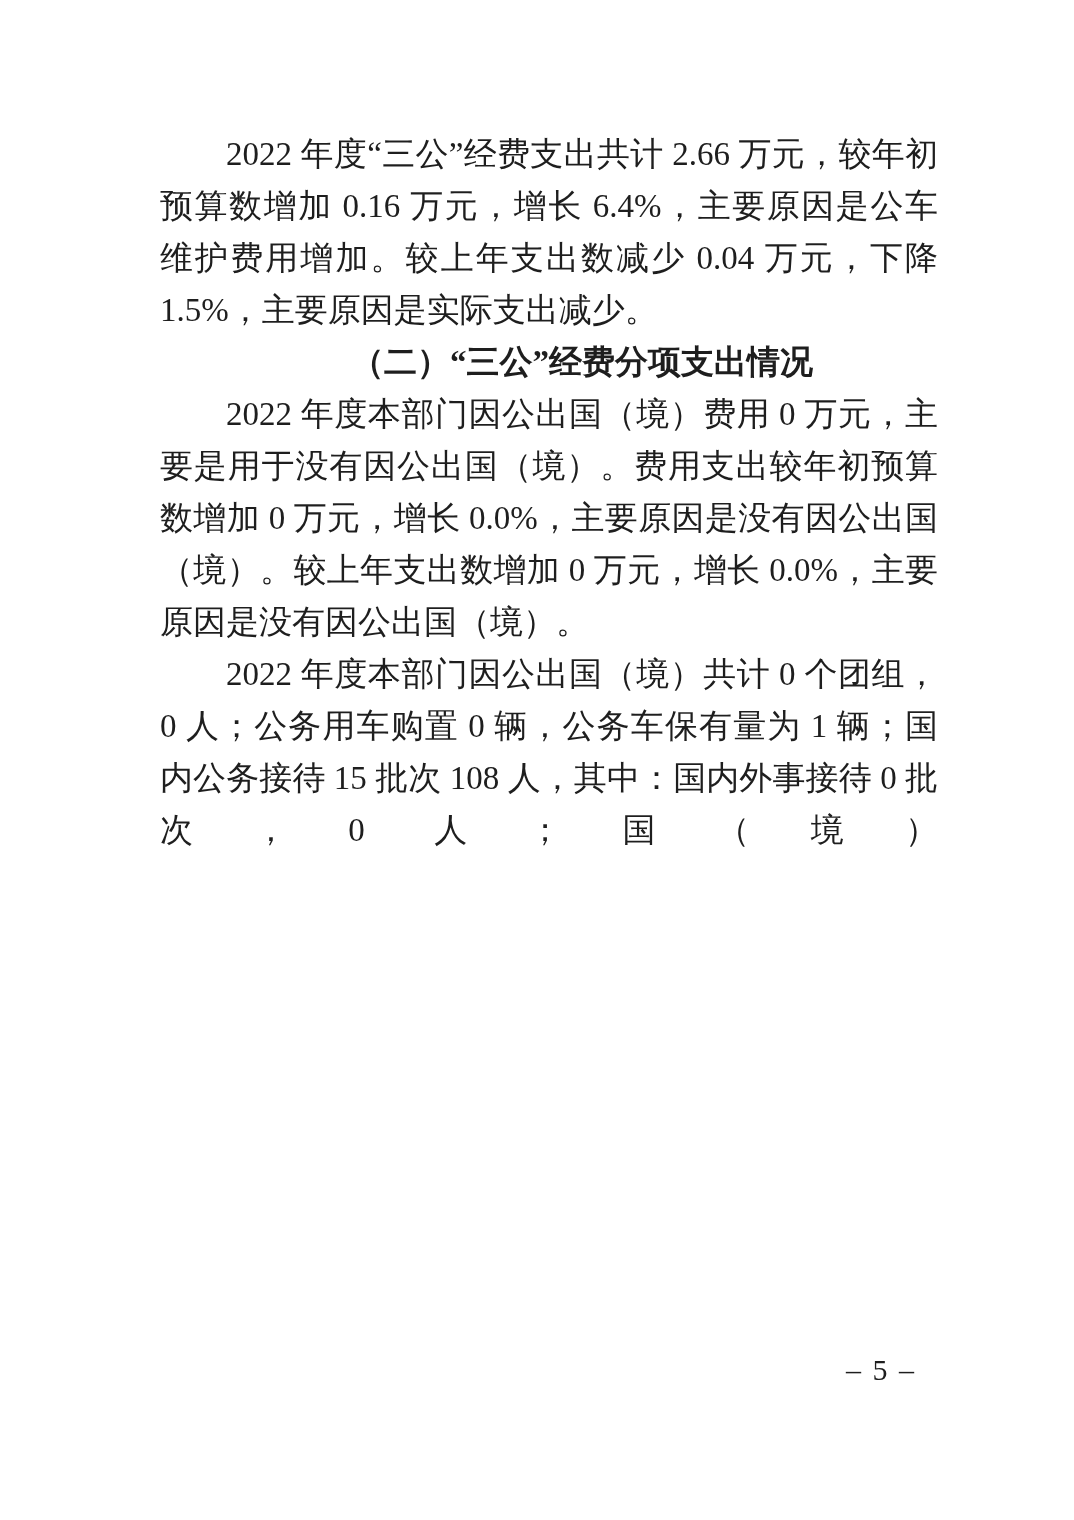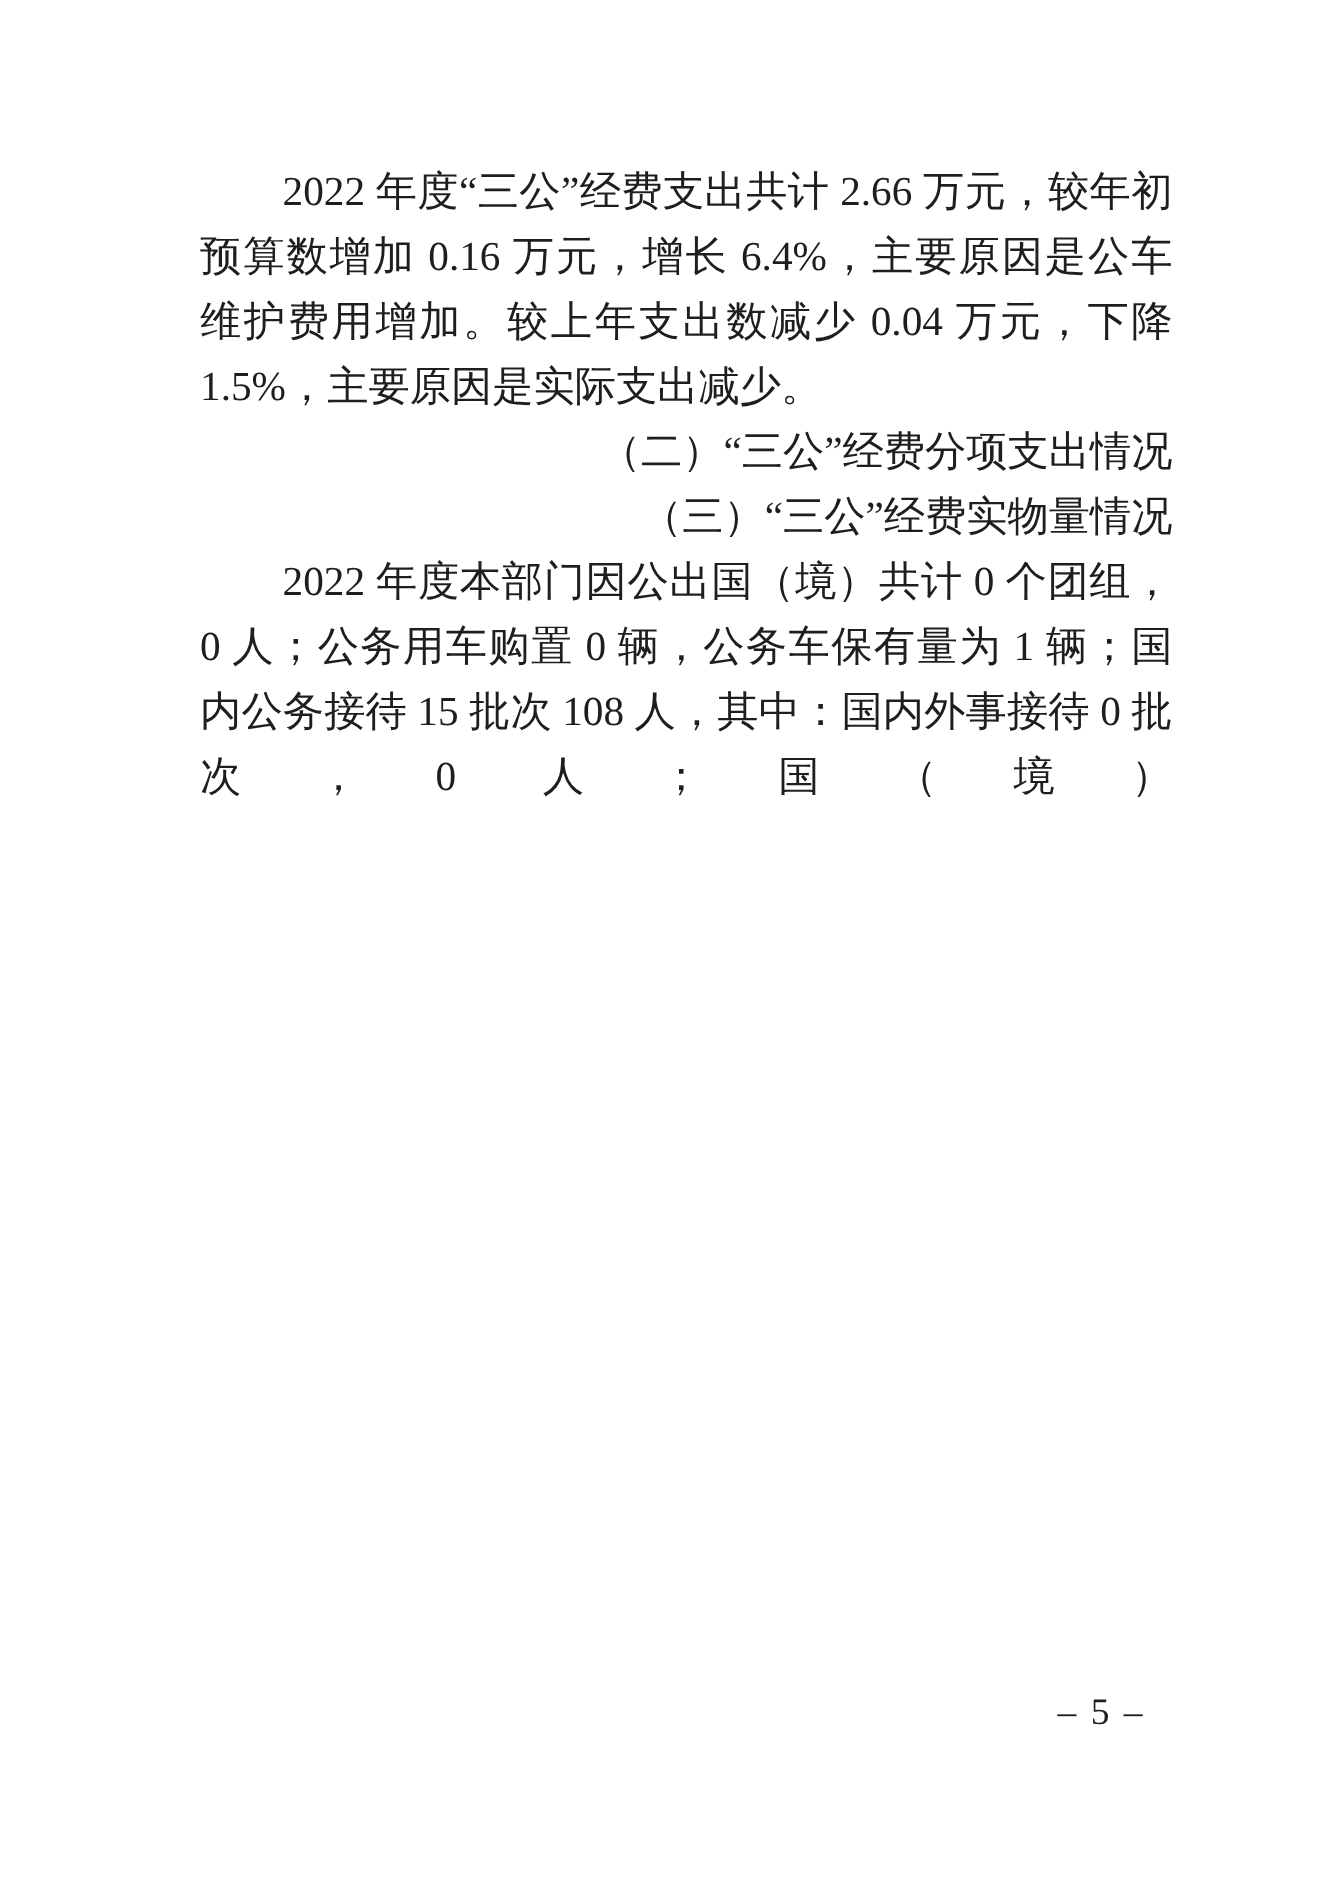--- a/index.html
+++ b/index.html
@@ -31,36 +31,37 @@
     font-weight: normal;
   }
   .para {
     text-align: justify;
     text-justify: inter-ideograph;
   }
   .para.continued {
     text-align-last: justify;
   }
   .heading {
-    text-align: right;
+    text-align: center;
+    font-weight: bold;
   }
   .page-number {
     position: absolute;
     top: 1348px;
     right: 158px;
     font-size: 30px;
     line-height: 44px;
     color: #1e1e1e;
     letter-spacing: 2px;
   }
 </style>
 </head>
 <body>
 
 <div class="page">
   <div class="textblock">
     <p class="para">2022 年度“三公”经费支出共计 2.66 万元，较年初预算数增加 0.16 万元，增长 6.4%，主要原因是公车维护费用增加。较上年支出数减少 0.04 万元，下降 1.5%，主要原因是实际支出减少。</p>
     <h3 class="heading">（二）“三公”经费分项支出情况</h3>
-    <h3 class="heading">（三）“三公”经费实物量情况</h3>
+    <p class="para">2022 年度本部门因公出国（境）费用 0 万元，主要是用于没有因公出国（境）。费用支出较年初预算数增加 0 万元，增长 0.0%，主要原因是没有因公出国（境）。较上年支出数增加 0 万元，增长 0.0%，主要原因是没有因公出国（境）。</p>
     <p class="para continued">2022 年度本部门因公出国（境）共计 0 个团组，0 人；公务用车购置 0 辆，公务车保有量为 1 辆；国内公务接待 15 批次 108 人，其中：国内外事接待 0 批次，0 人；国（境）</p>
   </div>
   <div class="page-number">– 5 –</div>
 </div>
 
 </body></html>

